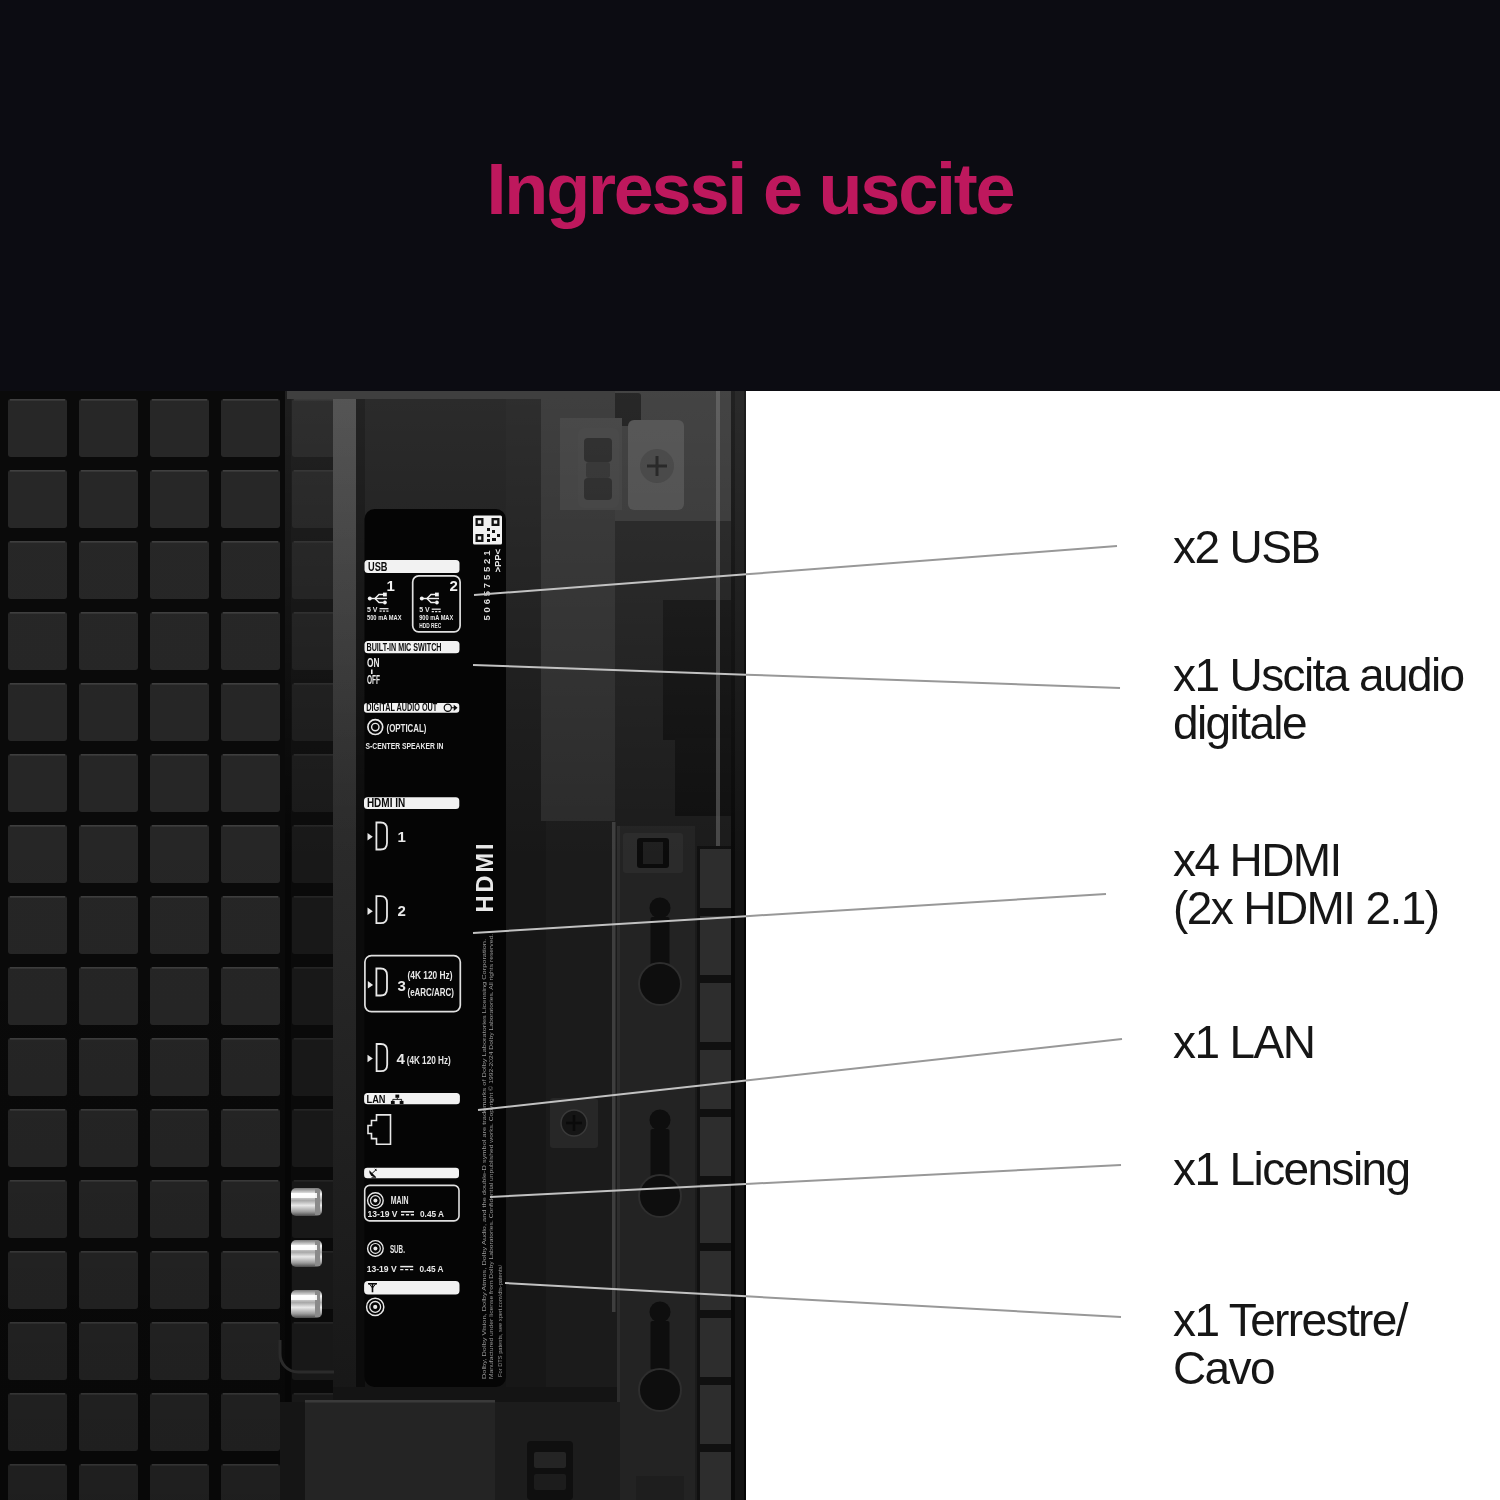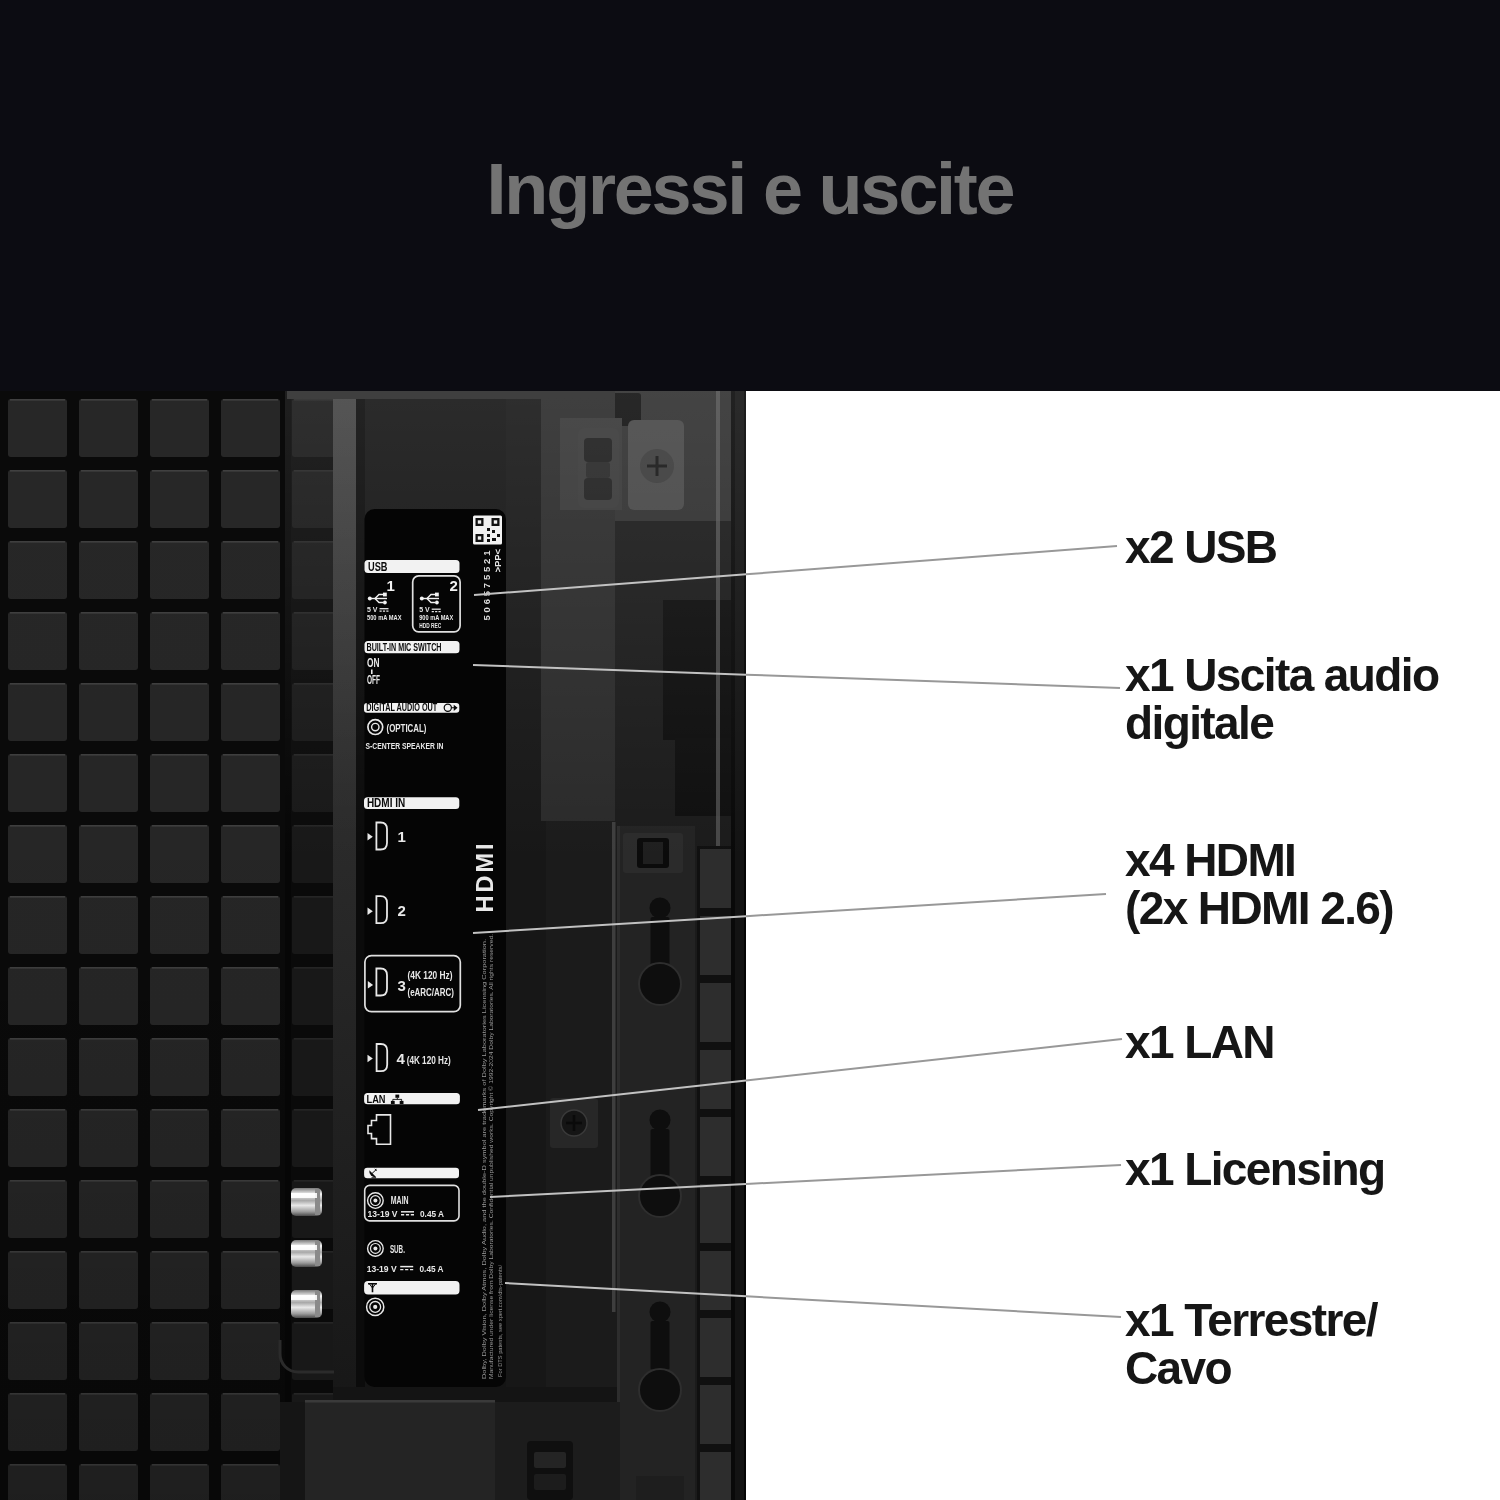--- a/index.html
+++ b/index.html
@@ -1,23 +1,23 @@
 <!DOCTYPE html>
 <html><head>
 <meta charset="utf-8">
 <style>
   html,body{margin:0;padding:0;}
   body{width:1500px;height:1500px;position:relative;background:#ffffff;
        font-family:"Liberation Sans",sans-serif;overflow:hidden;}
   .header{position:absolute;left:0;top:0;width:1500px;height:391px;background:#0c0c12;}
   .title{position:absolute;left:0;top:0;width:1500px;text-align:center;
-         font-size:72px;font-weight:700;letter-spacing:-2.2px;color:#737373;
+         font-size:72px;font-weight:700;letter-spacing:-2.2px;color:#be185d;
          line-height:74px;top:152px;}
   .photo{position:absolute;left:0;top:0;}
-  .lbl{position:absolute;left:1125px;font-weight:700;font-size:46px;line-height:48px;
+  .lbl{position:absolute;left:1173px;font-weight:400;font-size:46px;line-height:48px;
        letter-spacing:-1.6px;color:#161616;white-space:pre;}
 </style>
 </head>
 <body>
 
 <div class="header"></div>
 
 <div class="title">Ingressi e uscite</div>
 
 <svg class="photo" width="1500" height="1500" viewBox="0 0 1500 1500">
@@ -407,20 +407,20 @@
 <line x1="746.0" y1="1296.3" x2="1121" y2="1317" stroke="#989898" stroke-width="2"></line>
     </g>
 </svg>
 
 <div class="lbl" style="top:523px">x2 USB</div>
 
 <div class="lbl" style="top:651px">x1 Uscita audio
 digitale</div>
 
 <div class="lbl" style="top:836px">x4 HDMI
-(2x HDMI 2.6)</div>
+(2x HDMI 2.1)</div>
 
 <div class="lbl" style="top:1018px">x1 LAN</div>
 
 <div class="lbl" style="top:1145px">x1 Licensing</div>
 
 <div class="lbl" style="top:1296px">x1 Terrestre/
 Cavo</div>
 
 </body></html>

